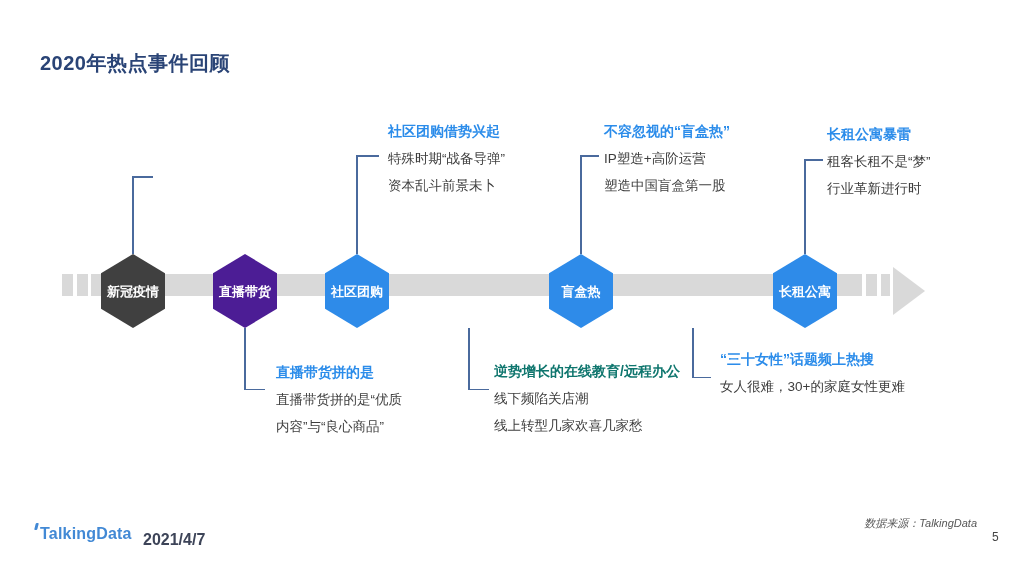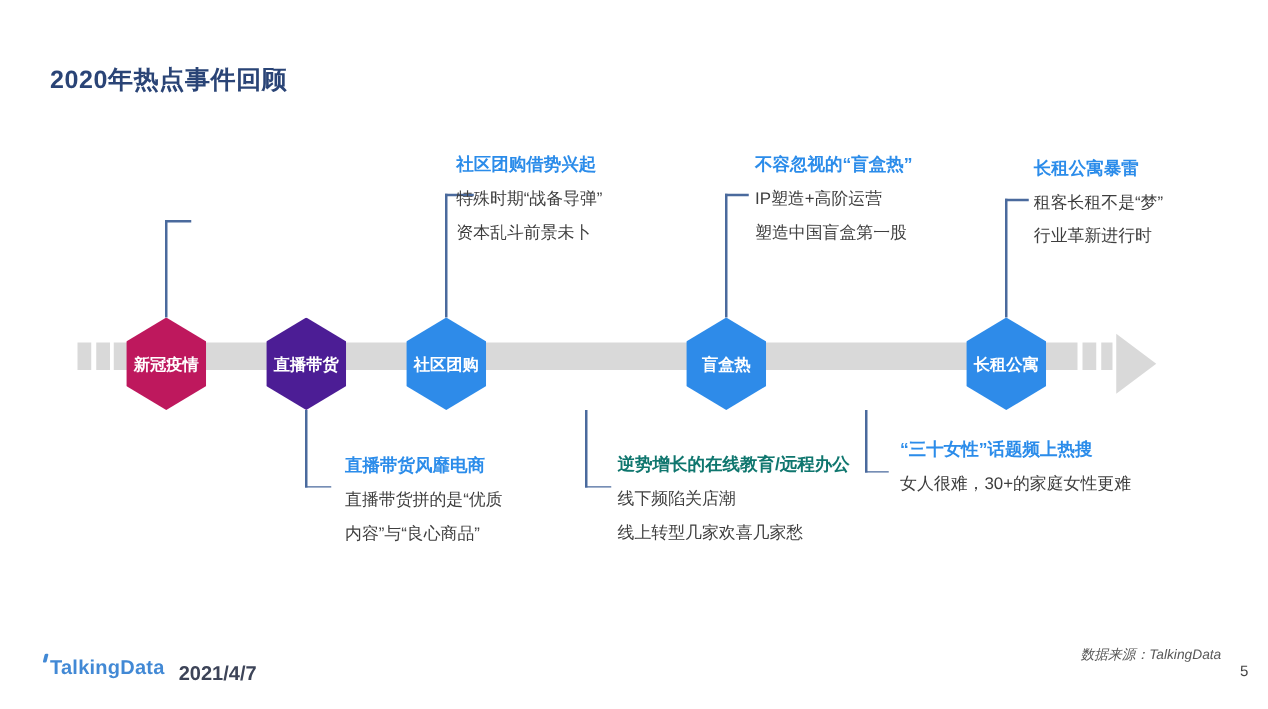--- a/index.html
+++ b/index.html
@@ -43,21 +43,21 @@
   .cB2h{left:468px;top:388.5px;width:21px;height:1.5px}
   .cB3v{left:692px;top:328px;width:1.5px;height:50px}
   .cB3h{left:692px;top:376.5px;width:19px;height:1.5px}
   
   .callout{position:absolute;}
   .co-title{font-size:14px;font-weight:bold;line-height:18px;margin-bottom:5px;}
   .co-line{font-size:13.5px;color:#3e3e3e;}
   .l22{line-height:22.5px}
   .l27{line-height:27px}
   .ca1{left:158px;top:116px}
-  .ca2{left:365px;top:122px}
+  .ca2{left:388px;top:122px}
   .ca3{left:604px;top:122px}
   .ca4{left:827px;top:125px}
   .cb1{left:276px;top:363px}
   .cb2{left:494px;top:362px}
   .cb3{left:720px;top:350px}
   
   .logo{position:absolute;left:35px;top:523px;font-size:16px;font-weight:bold;
     color:#4289d5;letter-spacing:0.2px;}
   .logo-tick{display:inline-block;width:3px;height:7px;background:#4289d5;
     transform:skewX(-14deg);border-radius:1px;margin-right:2px;vertical-align:9px;}
@@ -88,21 +88,21 @@
   <div class="conn cA3h"></div>
   <div class="conn cA4v"></div>
   <div class="conn cA4h"></div>
   <div class="conn cB1v"></div>
   <div class="conn cB1h"></div>
   <div class="conn cB2v"></div>
   <div class="conn cB2h"></div>
   <div class="conn cB3v"></div>
   <div class="conn cB3h"></div>
 
-  <div class="hex hex1" style="background-color: #be185d;">
+  <div class="hex hex1" style="background-color: #404040;">
     <span class="hex-label">新冠疫情</span>
   </div>
   <div class="hex hex2" style="background-color: #4c1d95;">
     <span class="hex-label">直播带货</span>
   </div>
   <div class="hex hex3" style="background-color: rgb(46, 139, 233);">
     <span class="hex-label">社区团购</span>
   </div>
   <div class="hex hex5" style="background-color: rgb(46, 139, 233);">
     <span class="hex-label">盲盒热</span>
@@ -124,21 +124,21 @@
     <div class="co-line l27">行业革新进行时</div>
   </div>
 
   <div class="callout ca3">
     <div class="co-title" style="color: rgb(43, 140, 234);">不容忽视的“盲盒热”</div>
     <div class="co-line l27">IP塑造+高阶运营</div>
     <div class="co-line l27">塑造中国盲盒第一股</div>
   </div>
 
   <div class="callout cb1">
-    <div class="co-title" style="color: rgb(43, 140, 234);">直播带货风靡电商</div>
+    <div class="co-title" style="color: rgb(43, 140, 234);">直播带货拼的是</div>
     <div class="co-line l27">直播带货拼的是“优质</div>
     <div class="co-line l27">内容”与“良心商品”</div>
   </div>
 
   <div class="callout cb2">
     <div class="co-title" style="color: #0f766e;">逆势增长的在线教育/远程办公</div>
     <div class="co-line l27">线下频陷关店潮</div>
     <div class="co-line l27">线上转型几家欢喜几家愁</div>
   </div>
 

